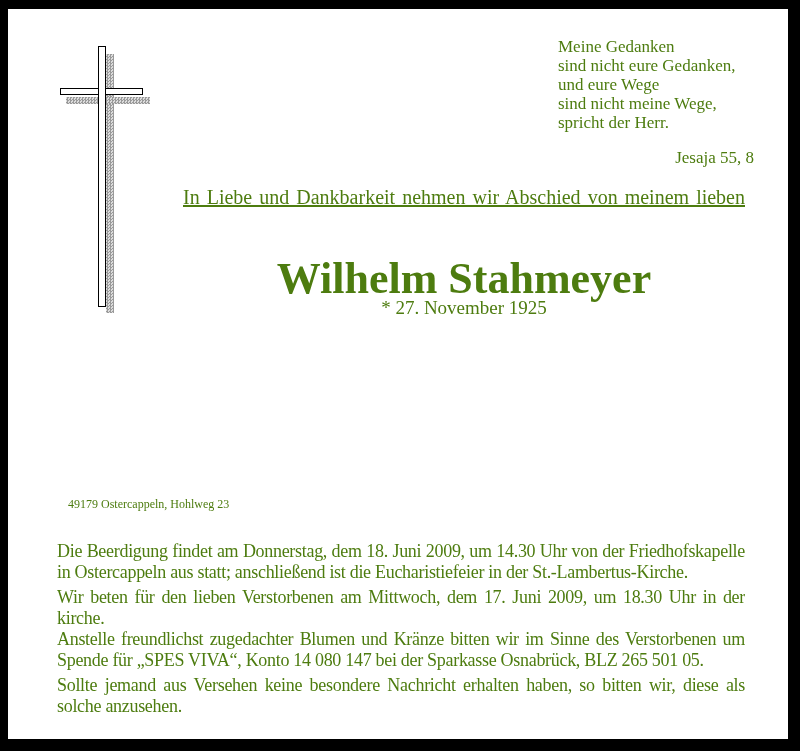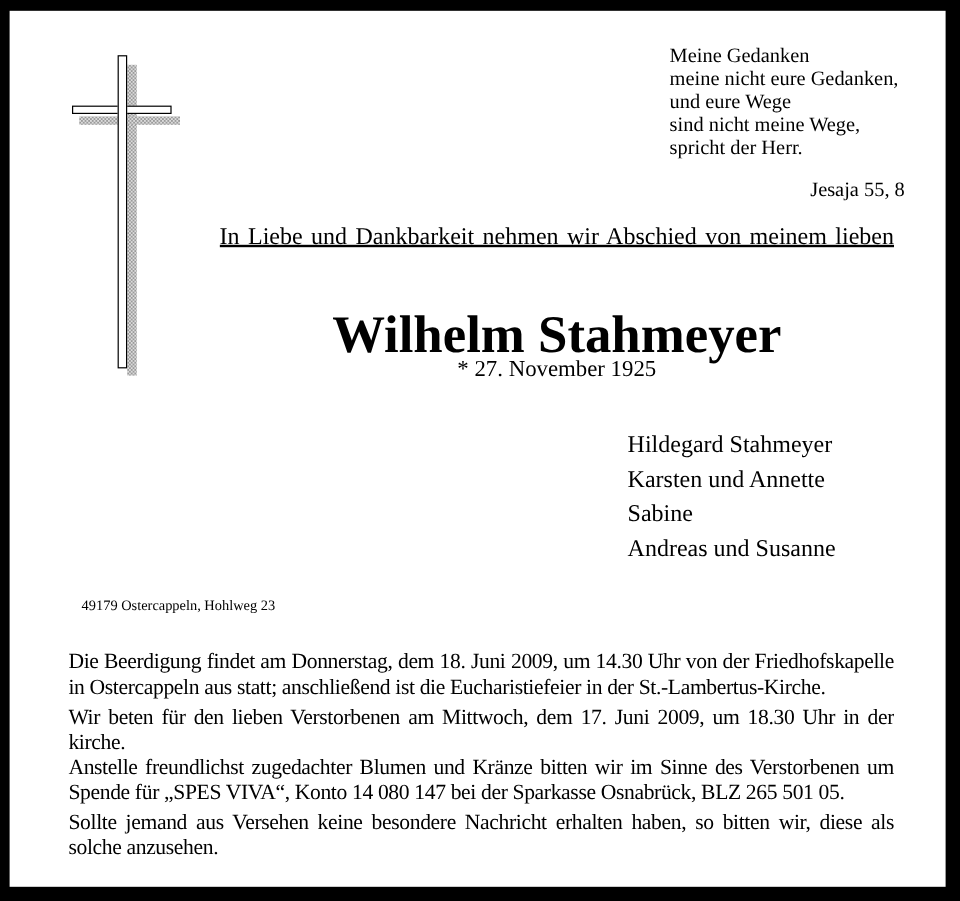--- a/index.html
+++ b/index.html
@@ -3,21 +3,21 @@
 <meta charset="utf-8">
 <style>
   html, body { margin: 0; padding: 0; background: #ffffff; }
   .page {
     position: relative;
     width: 800px;
     height: 751px;
     background: #ffffff;
     overflow: hidden;
     font-family: "Liberation Serif", serif;
-    color: #000000;
+    color: #4d7c0f;
   }
   .abs { position: absolute; }
 
   
   .frame { position: absolute; background: #000000; }
   .frame-top    { left: 0; top: 0; width: 800px; height: 9px; }
   .frame-left   { left: 0; top: 0; width: 8px;  height: 751px; }
   .frame-right  { left: 788px; top: 0; width: 12px; height: 751px; }
   .frame-bottom { left: 0; top: 739px; width: 800px; height: 12px; }
 
@@ -93,43 +93,37 @@
 
   <div>
     <div class="cross-shadow cross-shadow-v"></div>
     <div class="cross-shadow cross-shadow-h"></div>
     <div class="cross-bar cross-bar-h"></div>
     <div class="cross-bar cross-bar-v"></div>
   </div>
 
   <div class="abs scripture">
     <div>Meine Gedanken</div>
-    <div>meine nicht eure Gedanken,</div>
+    <div>sind nicht eure Gedanken,</div>
     <div>und eure Wege</div>
     <div>sind nicht meine Wege,</div>
     <div>spricht der Herr.</div>
     <div class="scripture-attr">Jesaja 55, 8</div>
   </div>
 
   <div class="abs intro">
     <div class="line just">In Liebe und Dankbarkeit nehmen wir Abschied von meinem lieben</div>
   </div>
 
   <div class="abs deceased-name">Wilhelm Stahmeyer</div>
 
   <div class="abs dates">
     <span>* 27. November 1925</span>
   </div>
 
-  <div class="abs mourners">
-    <div>Hildegard Stahmeyer</div>
-    <div>Karsten und Annette</div>
-    <div>Sabine</div>
-    <div>Andreas und Susanne</div>
-  </div>
 
   <div class="abs address">49179 Ostercappeln, Hohlweg 23</div>
 
   <div class="abs para para-1">
     <div class="pline just">Die Beerdigung findet am Donnerstag, dem 18. Juni 2009, um 14.30 Uhr von der Friedhofskapelle</div>
     <div class="pline plain">in Ostercappeln aus statt; anschließend ist die Eucharistiefeier in der St.-Lambertus-Kirche.</div>
   </div>
 
   <div class="abs para para-2">
     <div class="pline just">Wir beten für den lieben Verstorbenen am Mittwoch, dem 17. Juni 2009, um 18.30 Uhr in der Pfarr-</div>

